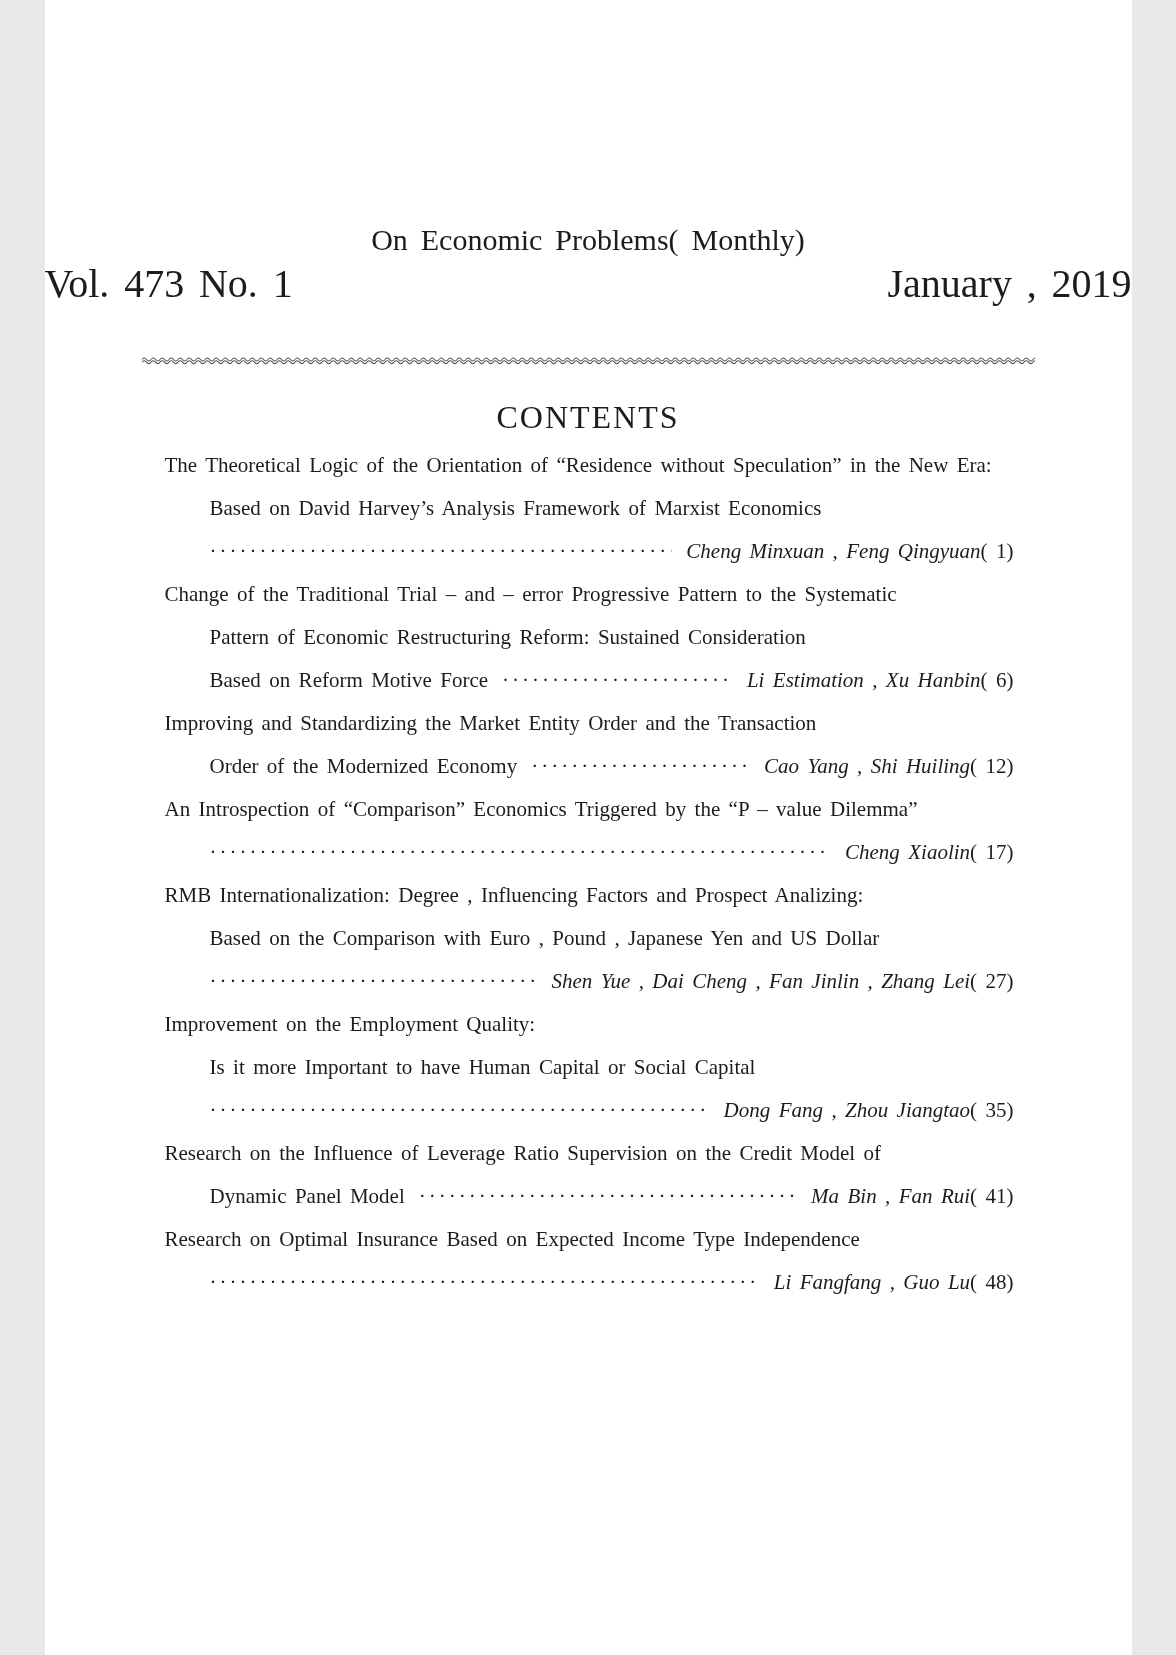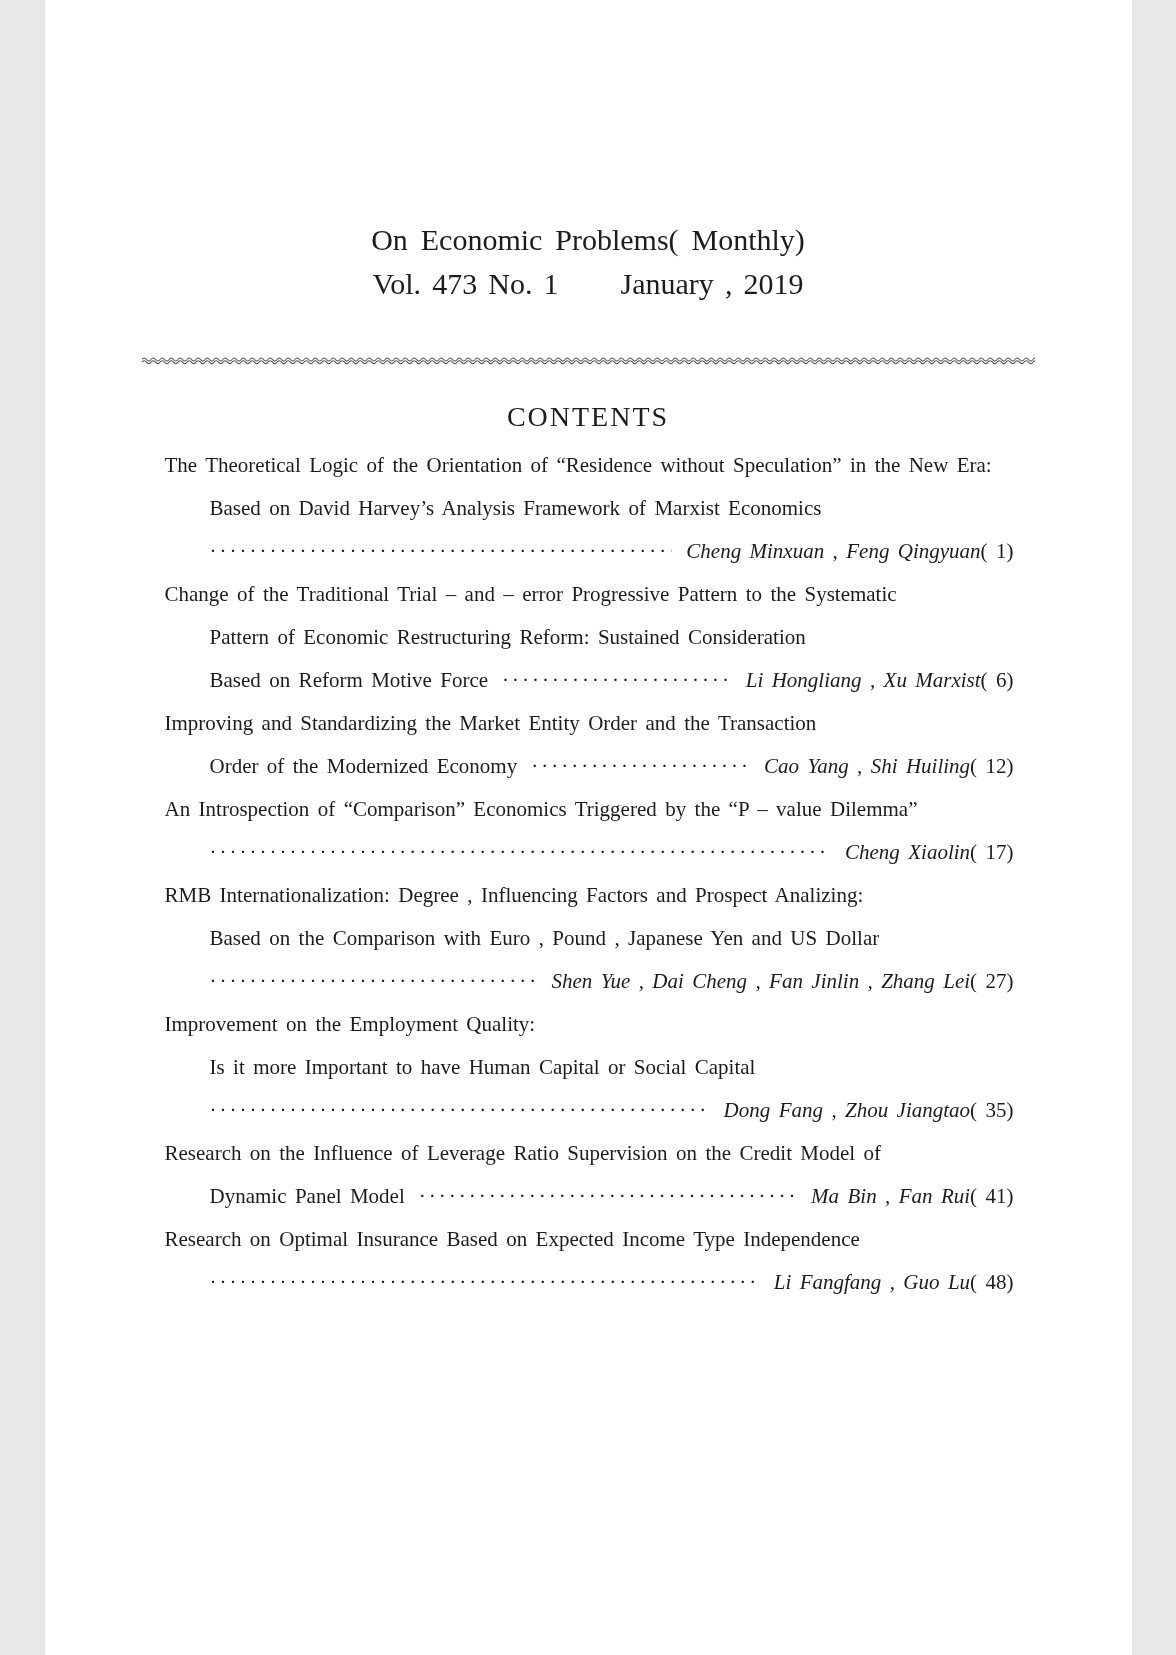--- a/index.html
+++ b/index.html
@@ -24,38 +24,38 @@
   .header-block {
     margin-top: 218px;
     text-align: center;
   }
   .journal-title {
     font-size: 30px;
     line-height: 44px;
     word-spacing: 0.18em;
   }
   .issue-line {
-    font-size: 30px;
+    font-size: 40px;
     line-height: 44px;
     display: flex;
-    justify-content: center;
+    justify-content: space-between;
     gap: 62px;
     word-spacing: 0.12em;
   }
 
   .wavy-divider {
     margin: 50px 97px 0 97px;
     height: 10px;
   }
   .wavy-divider svg { display: block; }
 
   .contents-heading {
     margin-top: 36px;
     text-align: center;
-    font-size: 28px;
+    font-size: 32px;
     line-height: 30px;
     font-weight: 400;
     letter-spacing: 2px;
     word-spacing: 0.1em;
   }
 
   .entries {
     margin-top: 12px;
     padding-left: 120px;
     padding-right: 118px;
@@ -121,21 +121,21 @@
           <span class="authors">Cheng Minxuan , Feng Qingyuan</span>
           <span>( 1)</span>
         </div>
       </div>
       <div class="entry">
         <div class="line indent-0">Change of the Traditional Trial – and – error Progressive Pattern to the Systematic</div>
         <div class="line indent-1">Pattern of Economic Restructuring Reform: Sustained Consideration</div>
         <div class="line indent-1 leader">
           <span class="prefix">Based on Reform Motive Force</span>
           <span class="dots">········································································································································································································</span>
-          <span class="authors">Li Hongliang , Xu Marxist</span>
+          <span class="authors">Li Estimation , Xu Hanbin</span>
           <span>( 6)</span>
         </div>
       </div>
       <div class="entry">
         <div class="line indent-0">Improving and Standardizing the Market Entity Order and the Transaction</div>
         <div class="line indent-1 leader">
           <span class="prefix">Order of the Modernized Economy</span>
           <span class="dots">········································································································································································································</span>
           <span class="authors">Cao Yang , Shi Huiling</span>
           <span>( 12)</span>

